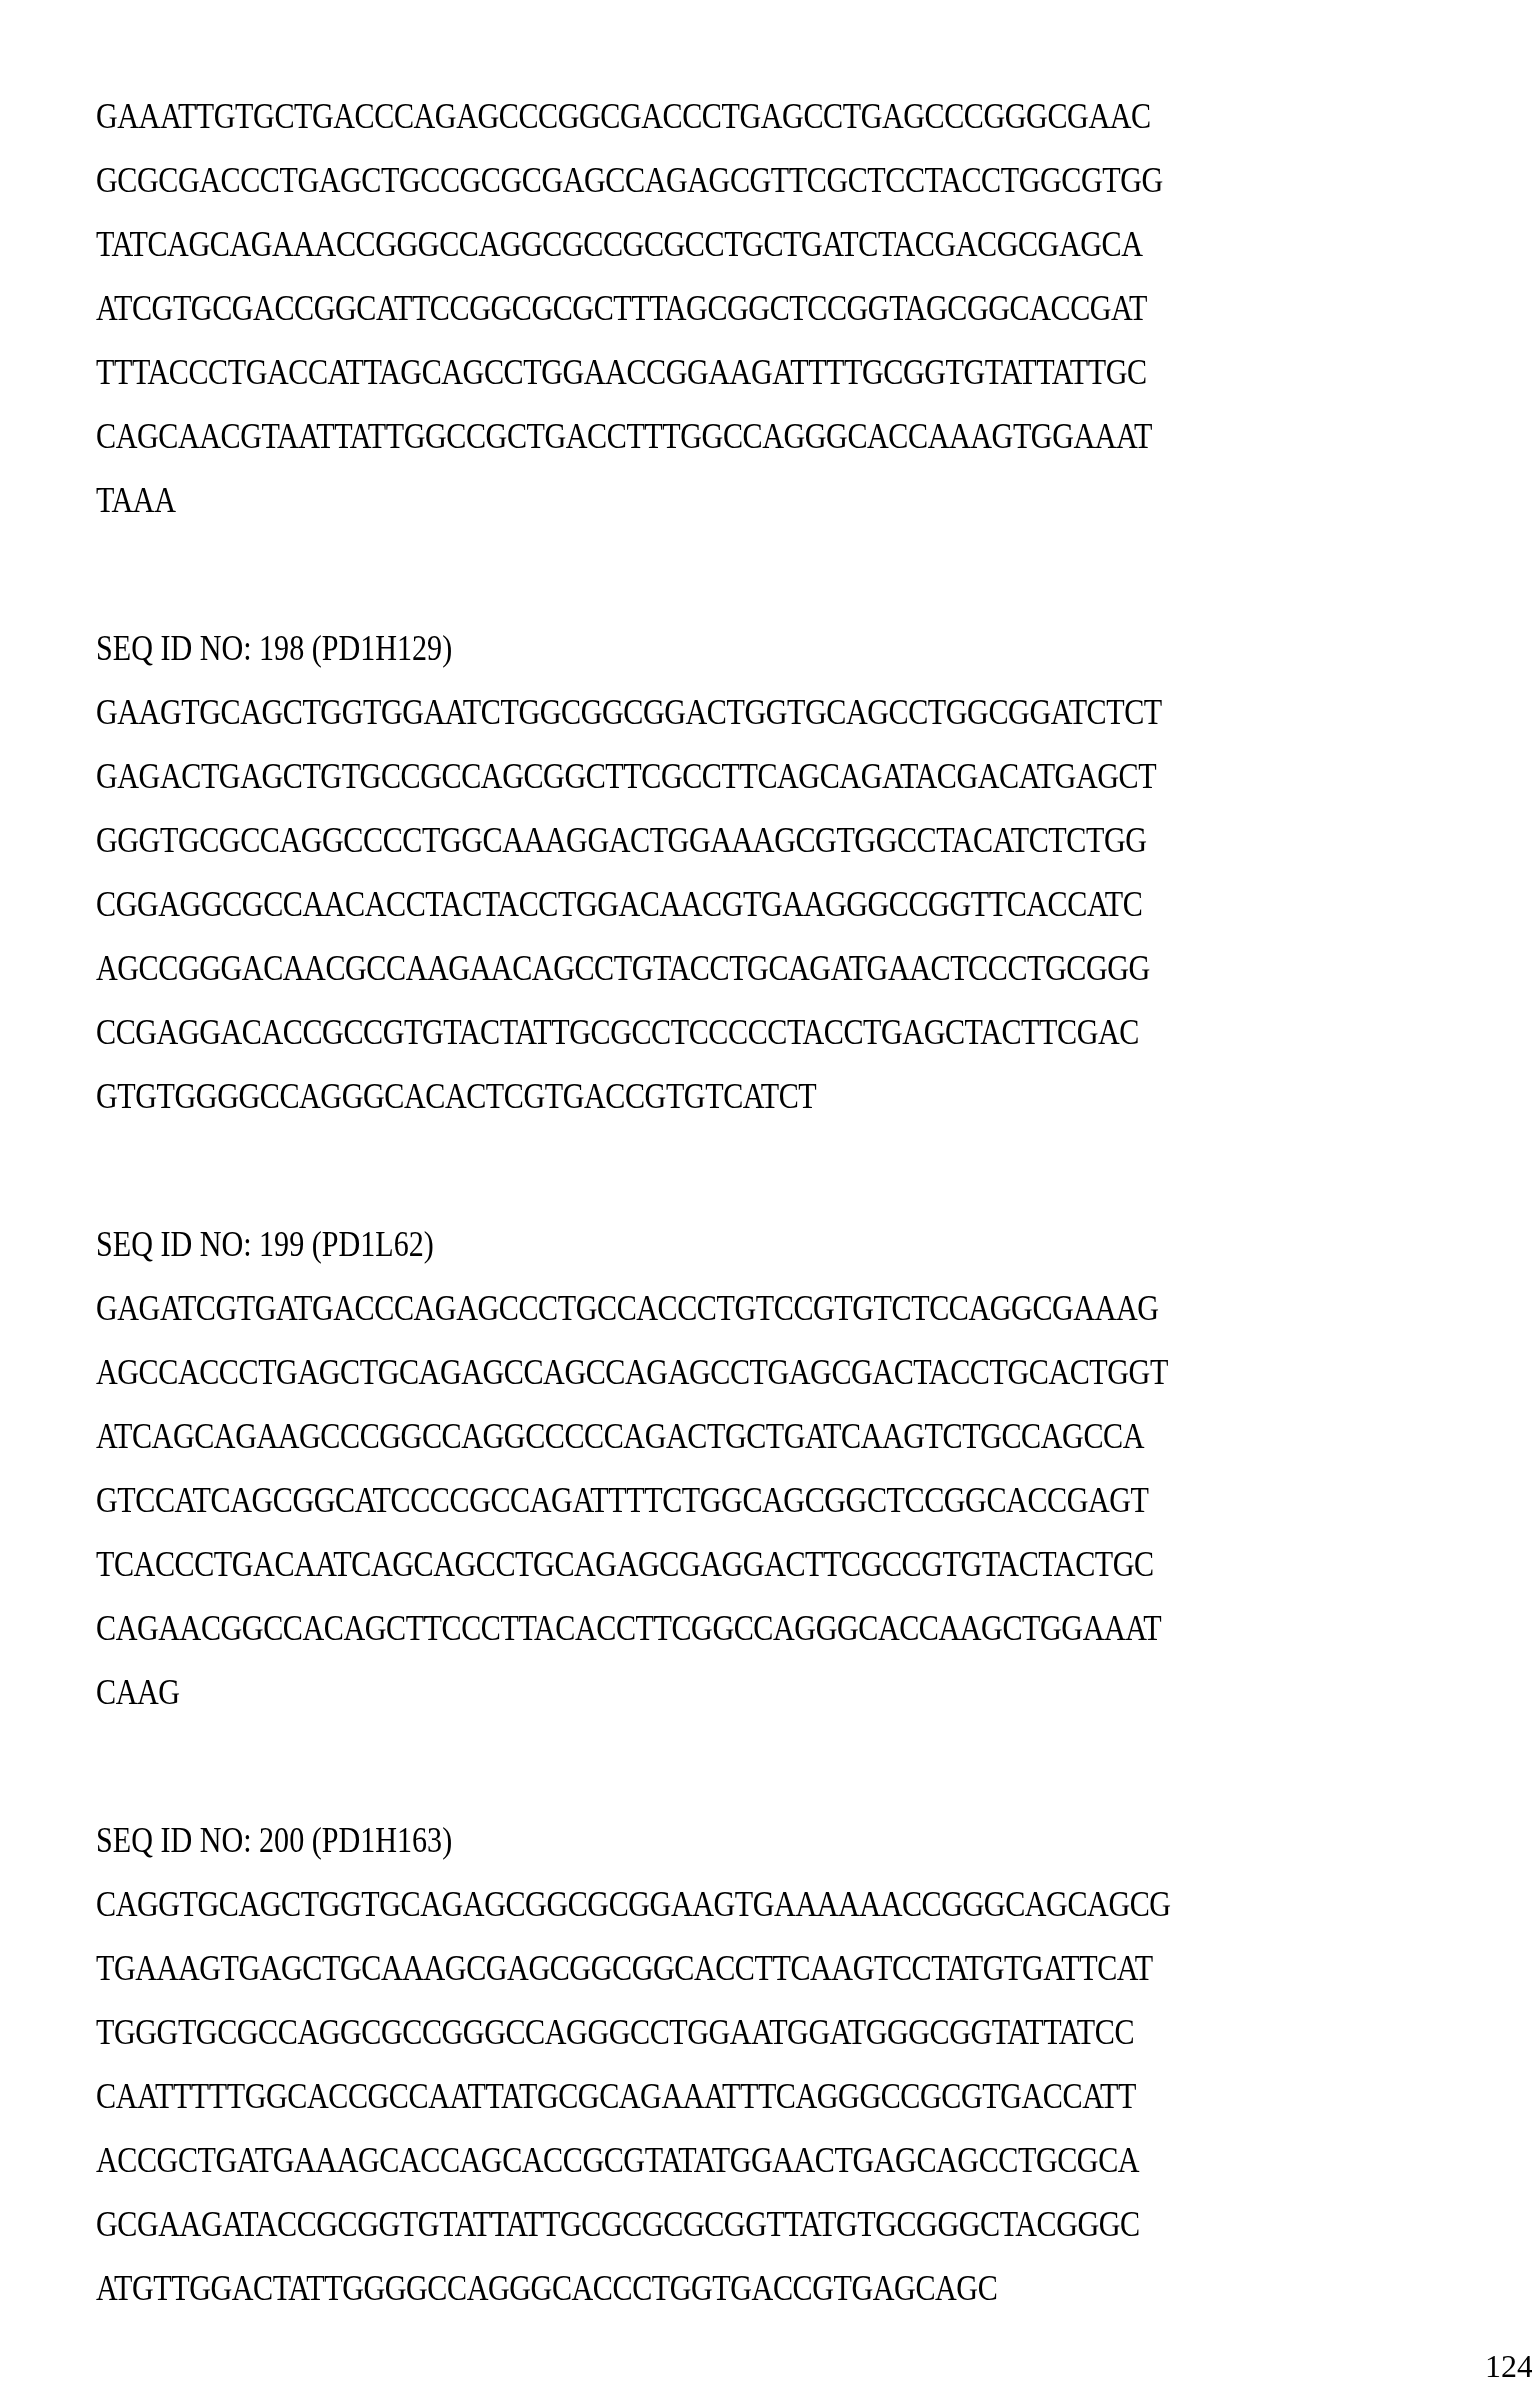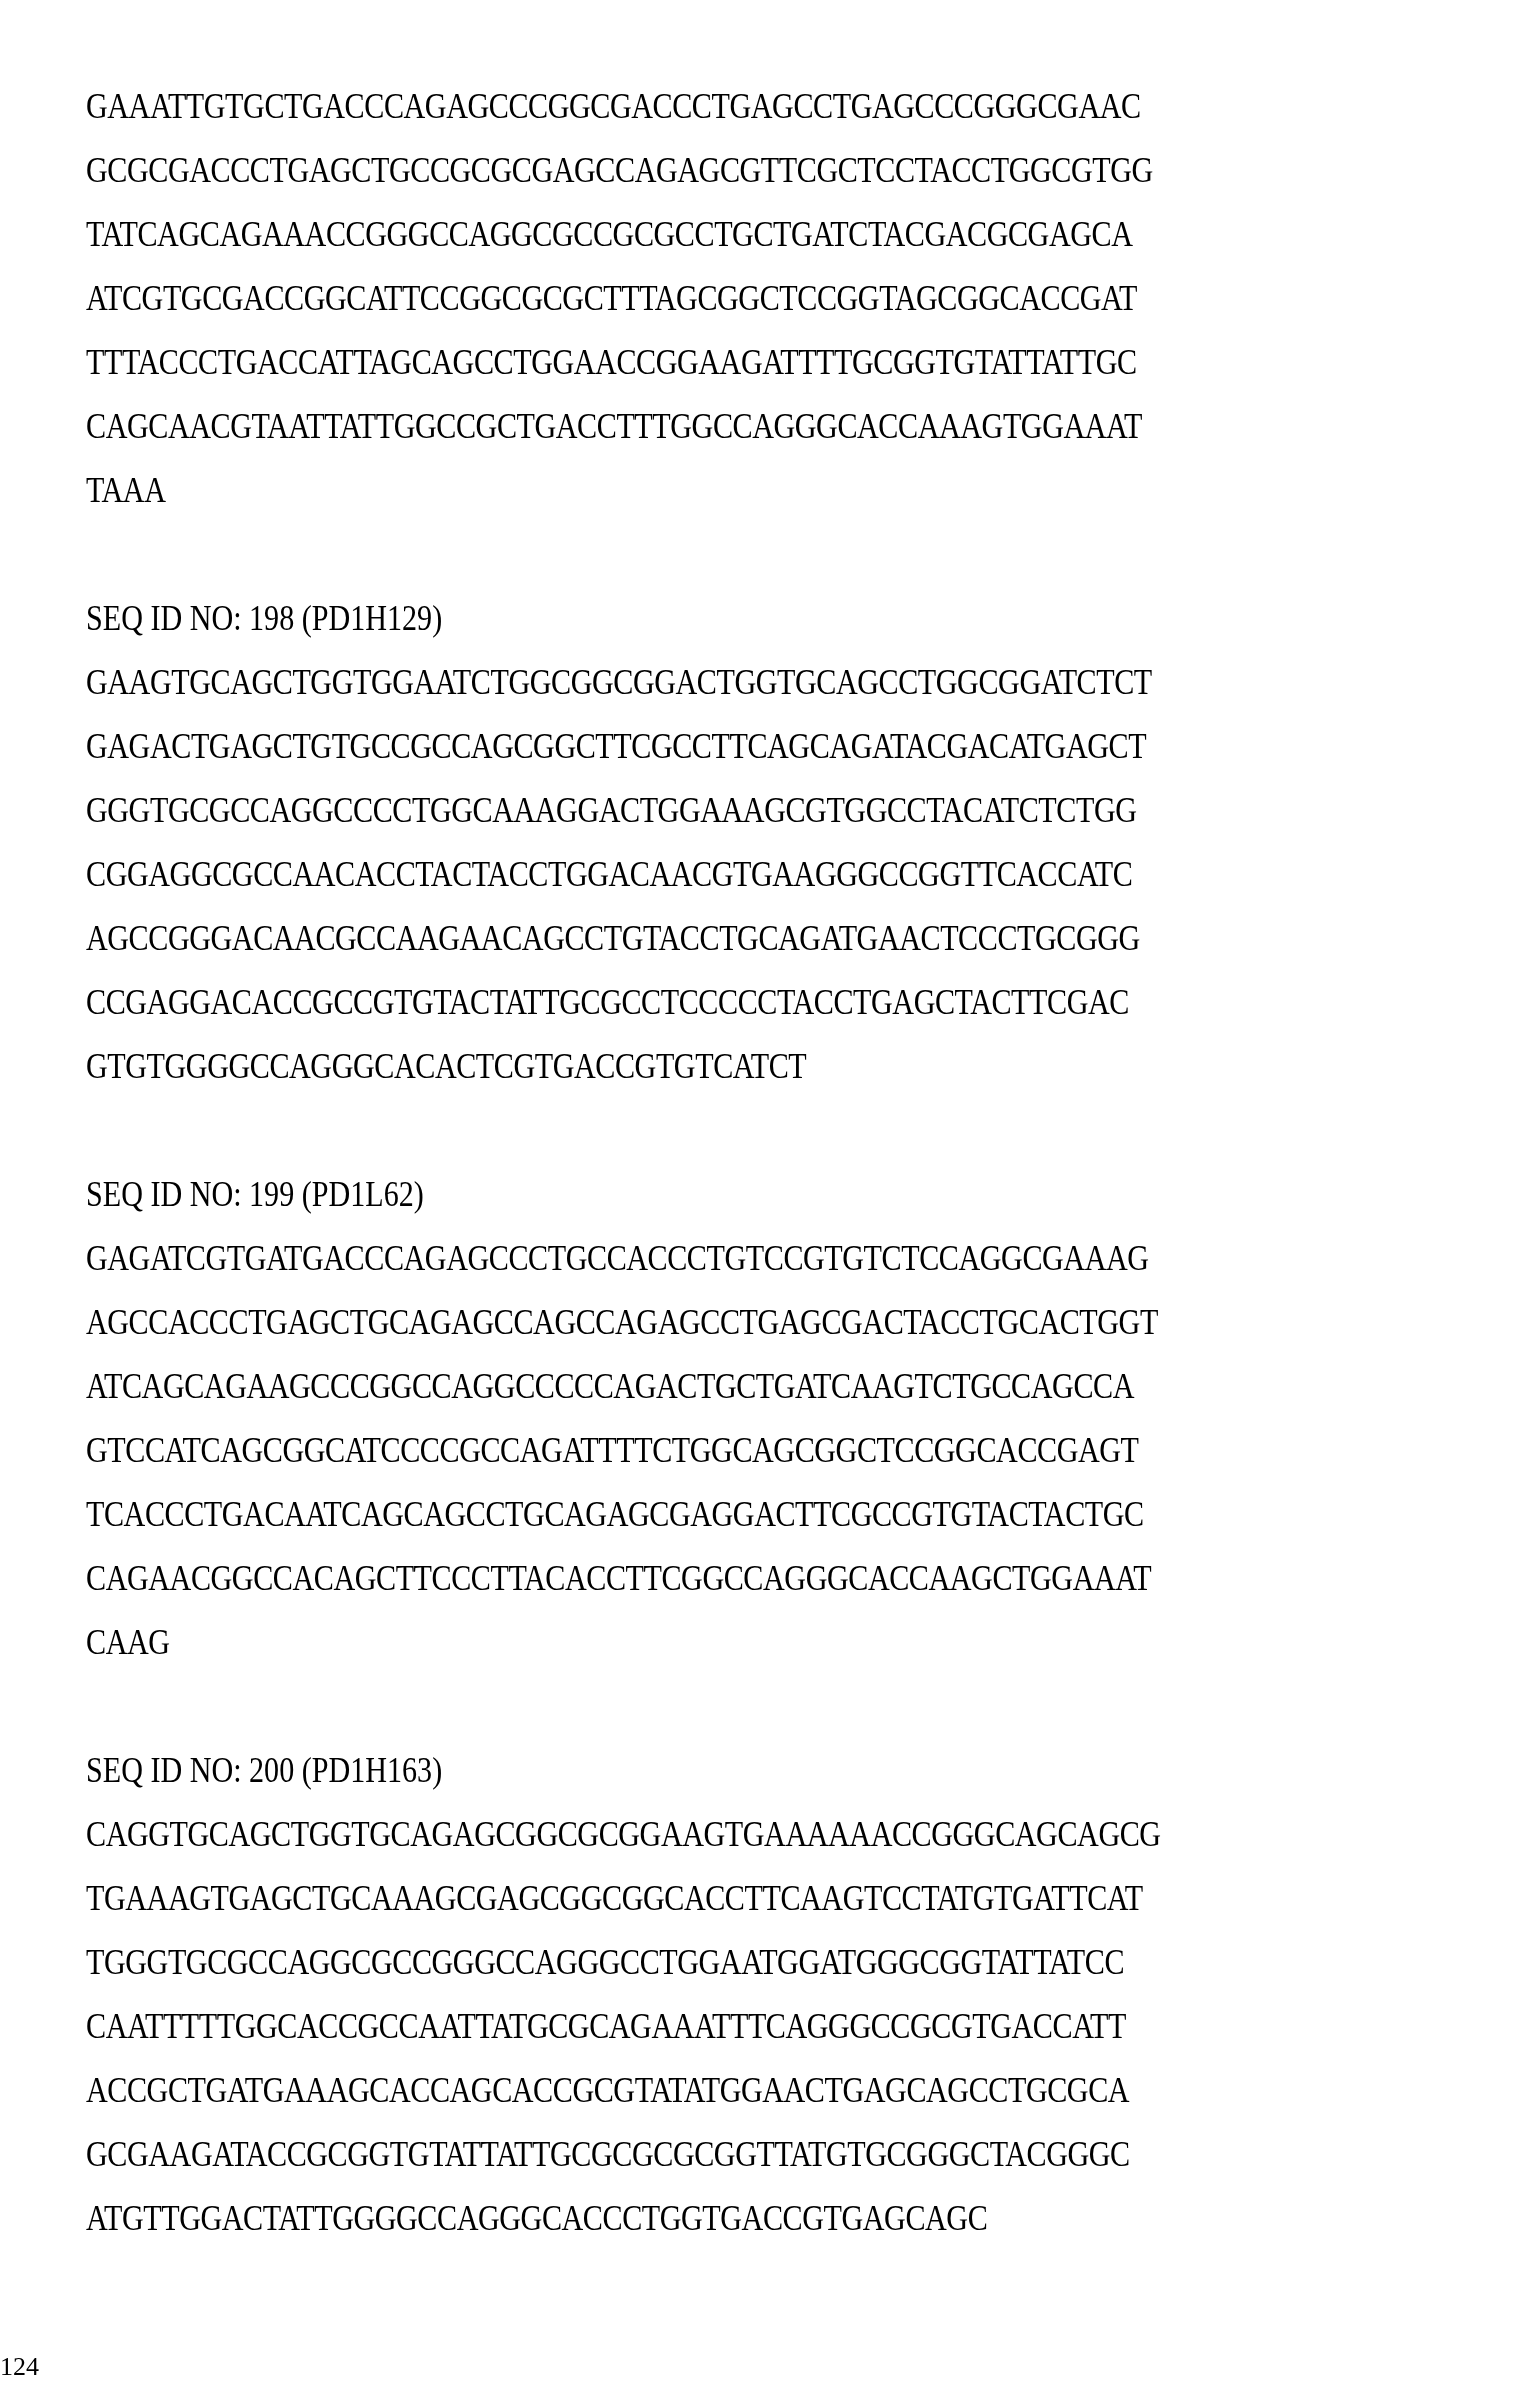--- a/index.html
+++ b/index.html
@@ -4,23 +4,23 @@
 <style>
   html, body { margin: 0; padding: 0; background: #ffffff; }
   body { width: 1533px; height: 2389px; position: relative; overflow: hidden;
          font-family: "Liberation Serif", "DejaVu Serif", serif; color: #000; }
   .page { position: absolute; left: 86px; top: 75px; width: 1368px; }
   .line { font-size: 35px; line-height: 64px; height: 64px; white-space: nowrap;
           letter-spacing: -0.5px; transform: scaleX(0.86); transform-origin: left center; }
   .header { font-size: 35px; line-height: 64px; height: 64px; white-space: nowrap;
             transform: scaleX(0.86); transform-origin: left center; }
   .gap { height: 64px; }
-  .block { margin: 0; }
-  .page-number { position: absolute; left: 0; width: 1533px; top: 2345px; text-align: left;
-                 font-size: 26px; line-height: 43px; }
+  .block { margin: 10px; }
+  .page-number { position: absolute; left: 0; width: 1533px; top: 2345px; text-align: right;
+                 font-size: 32px; line-height: 43px; }
 </style>
 </head>
 <body>
 
 <div class="page">
 
   <div class="block">
     <div class="line">GAAATTGTGCTGACCCAGAGCCCGGCGACCCTGAGCCTGAGCCCGGGCGAAC</div>
     <div class="line">GCGCGACCCTGAGCTGCCGCGCGAGCCAGAGCGTTCGCTCCTACCTGGCGTGG</div>
     <div class="line">TATCAGCAGAAACCGGGCCAGGCGCCGCGCCTGCTGATCTACGACGCGAGCA</div>

